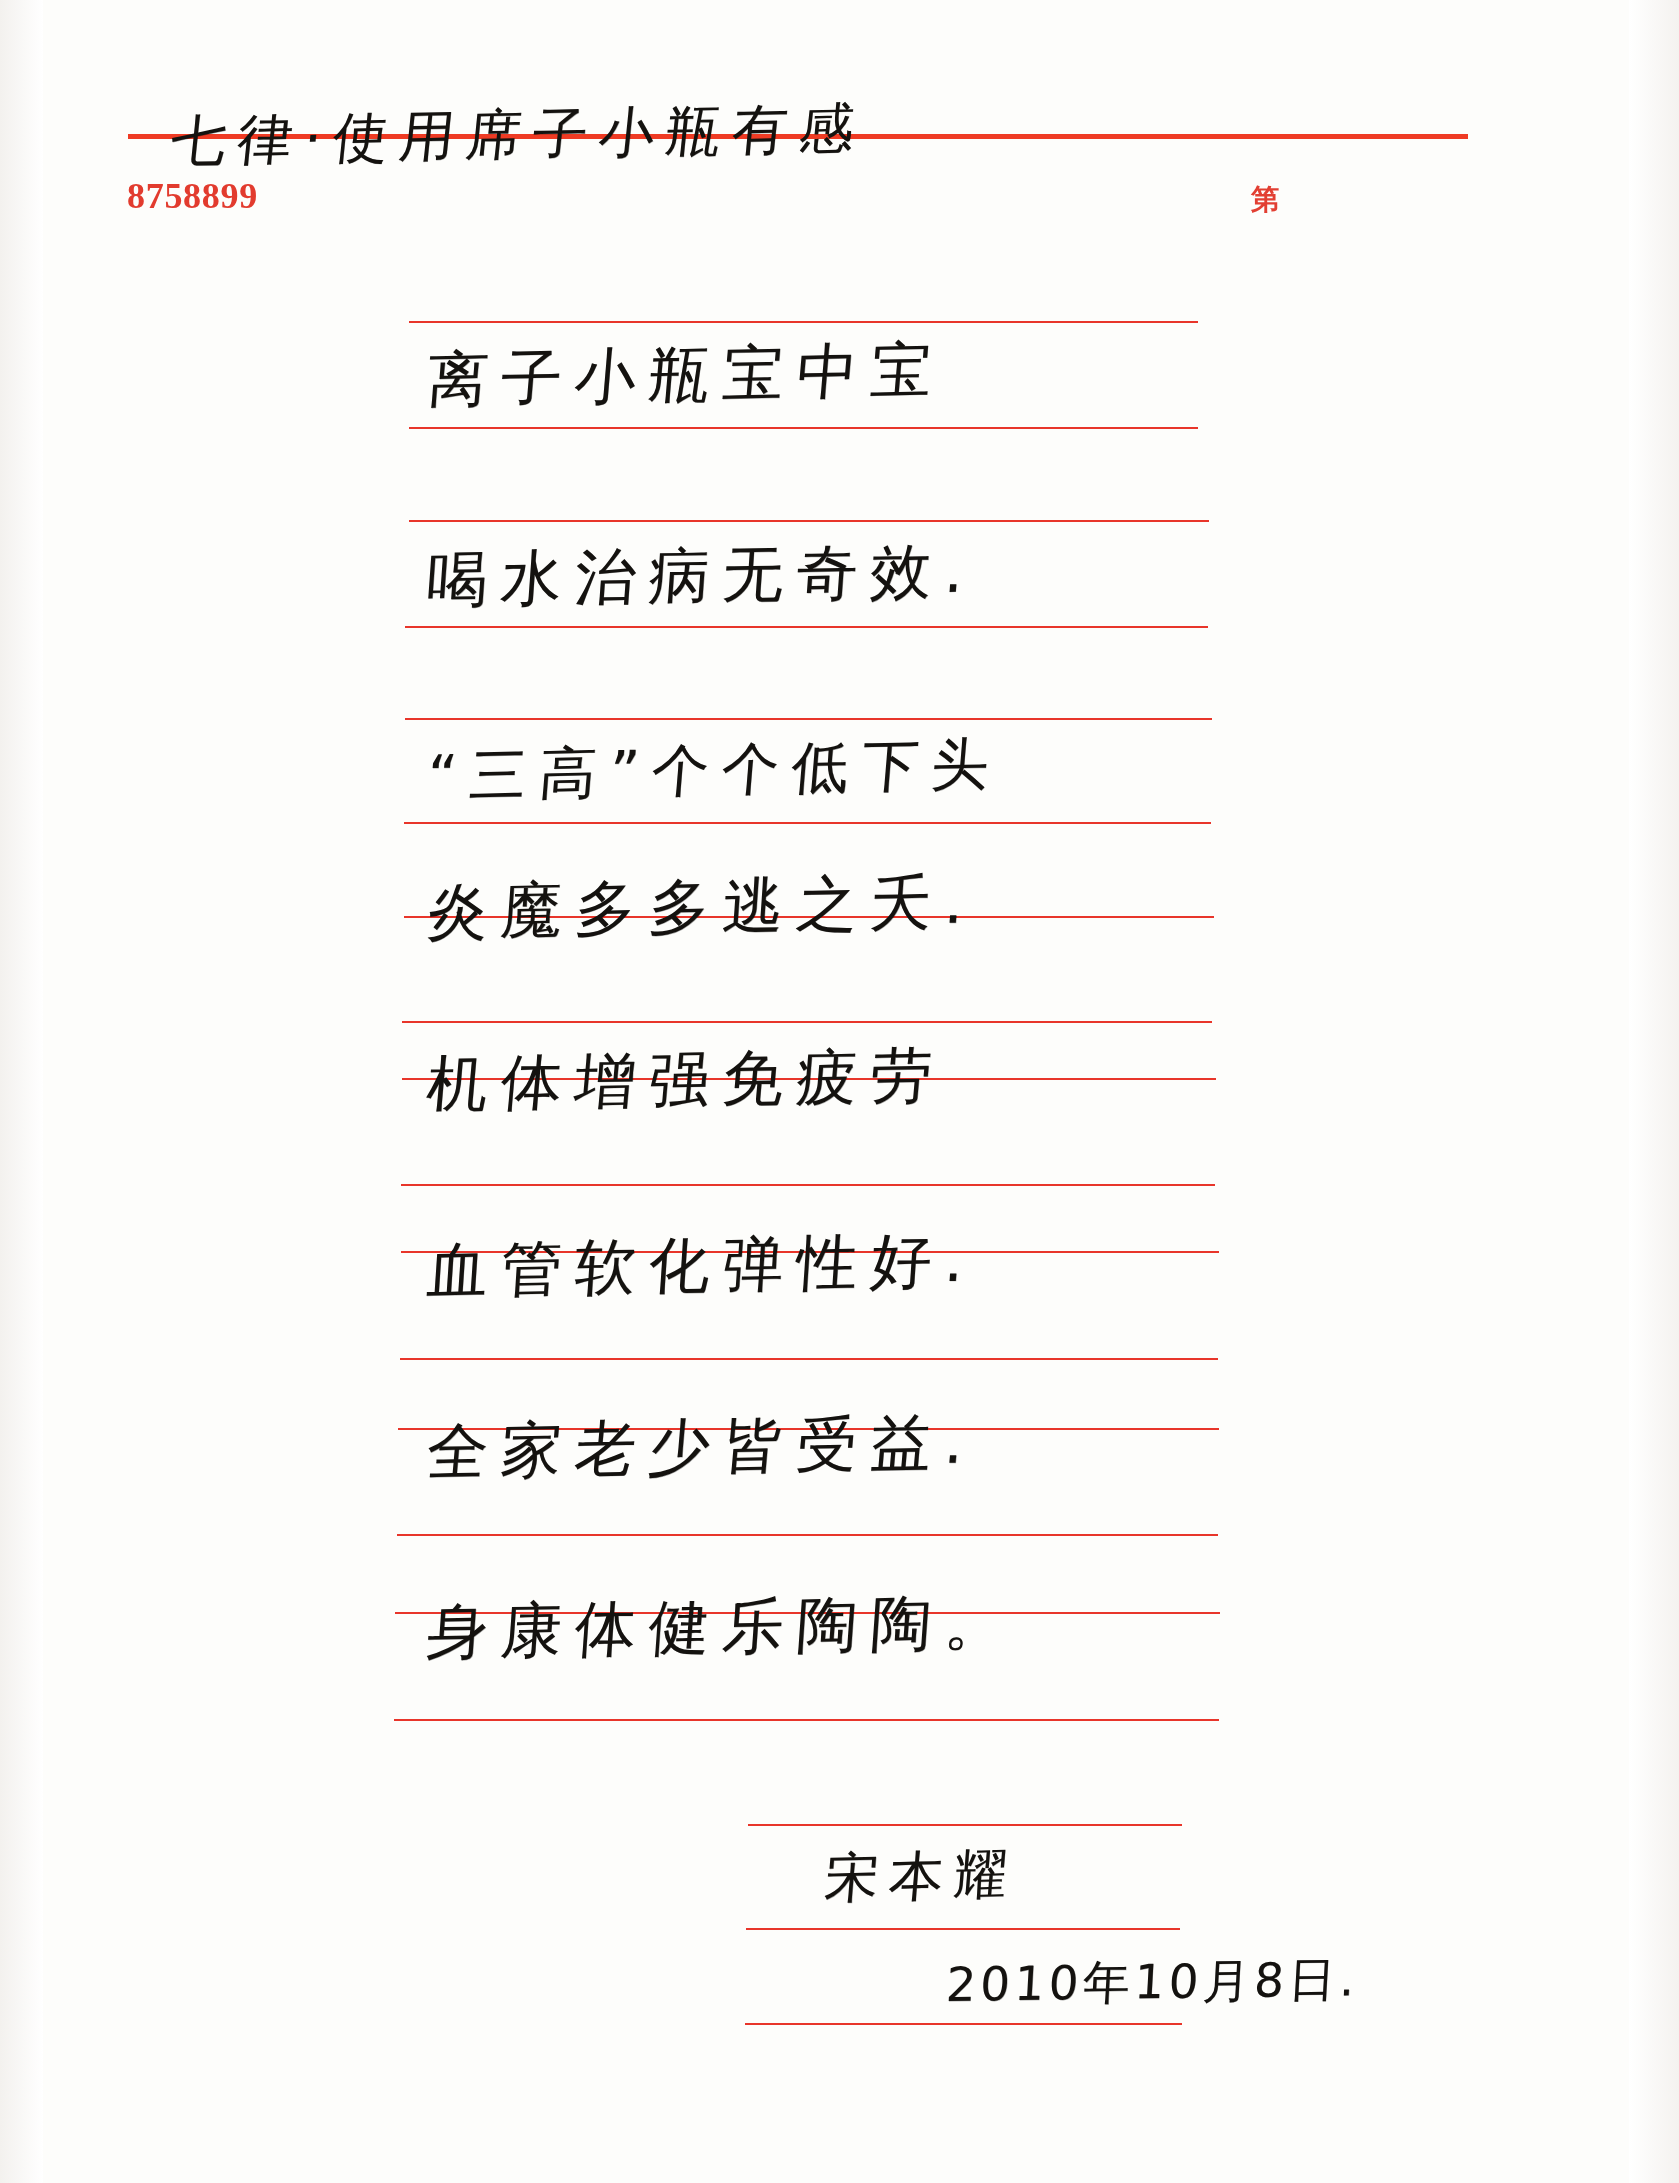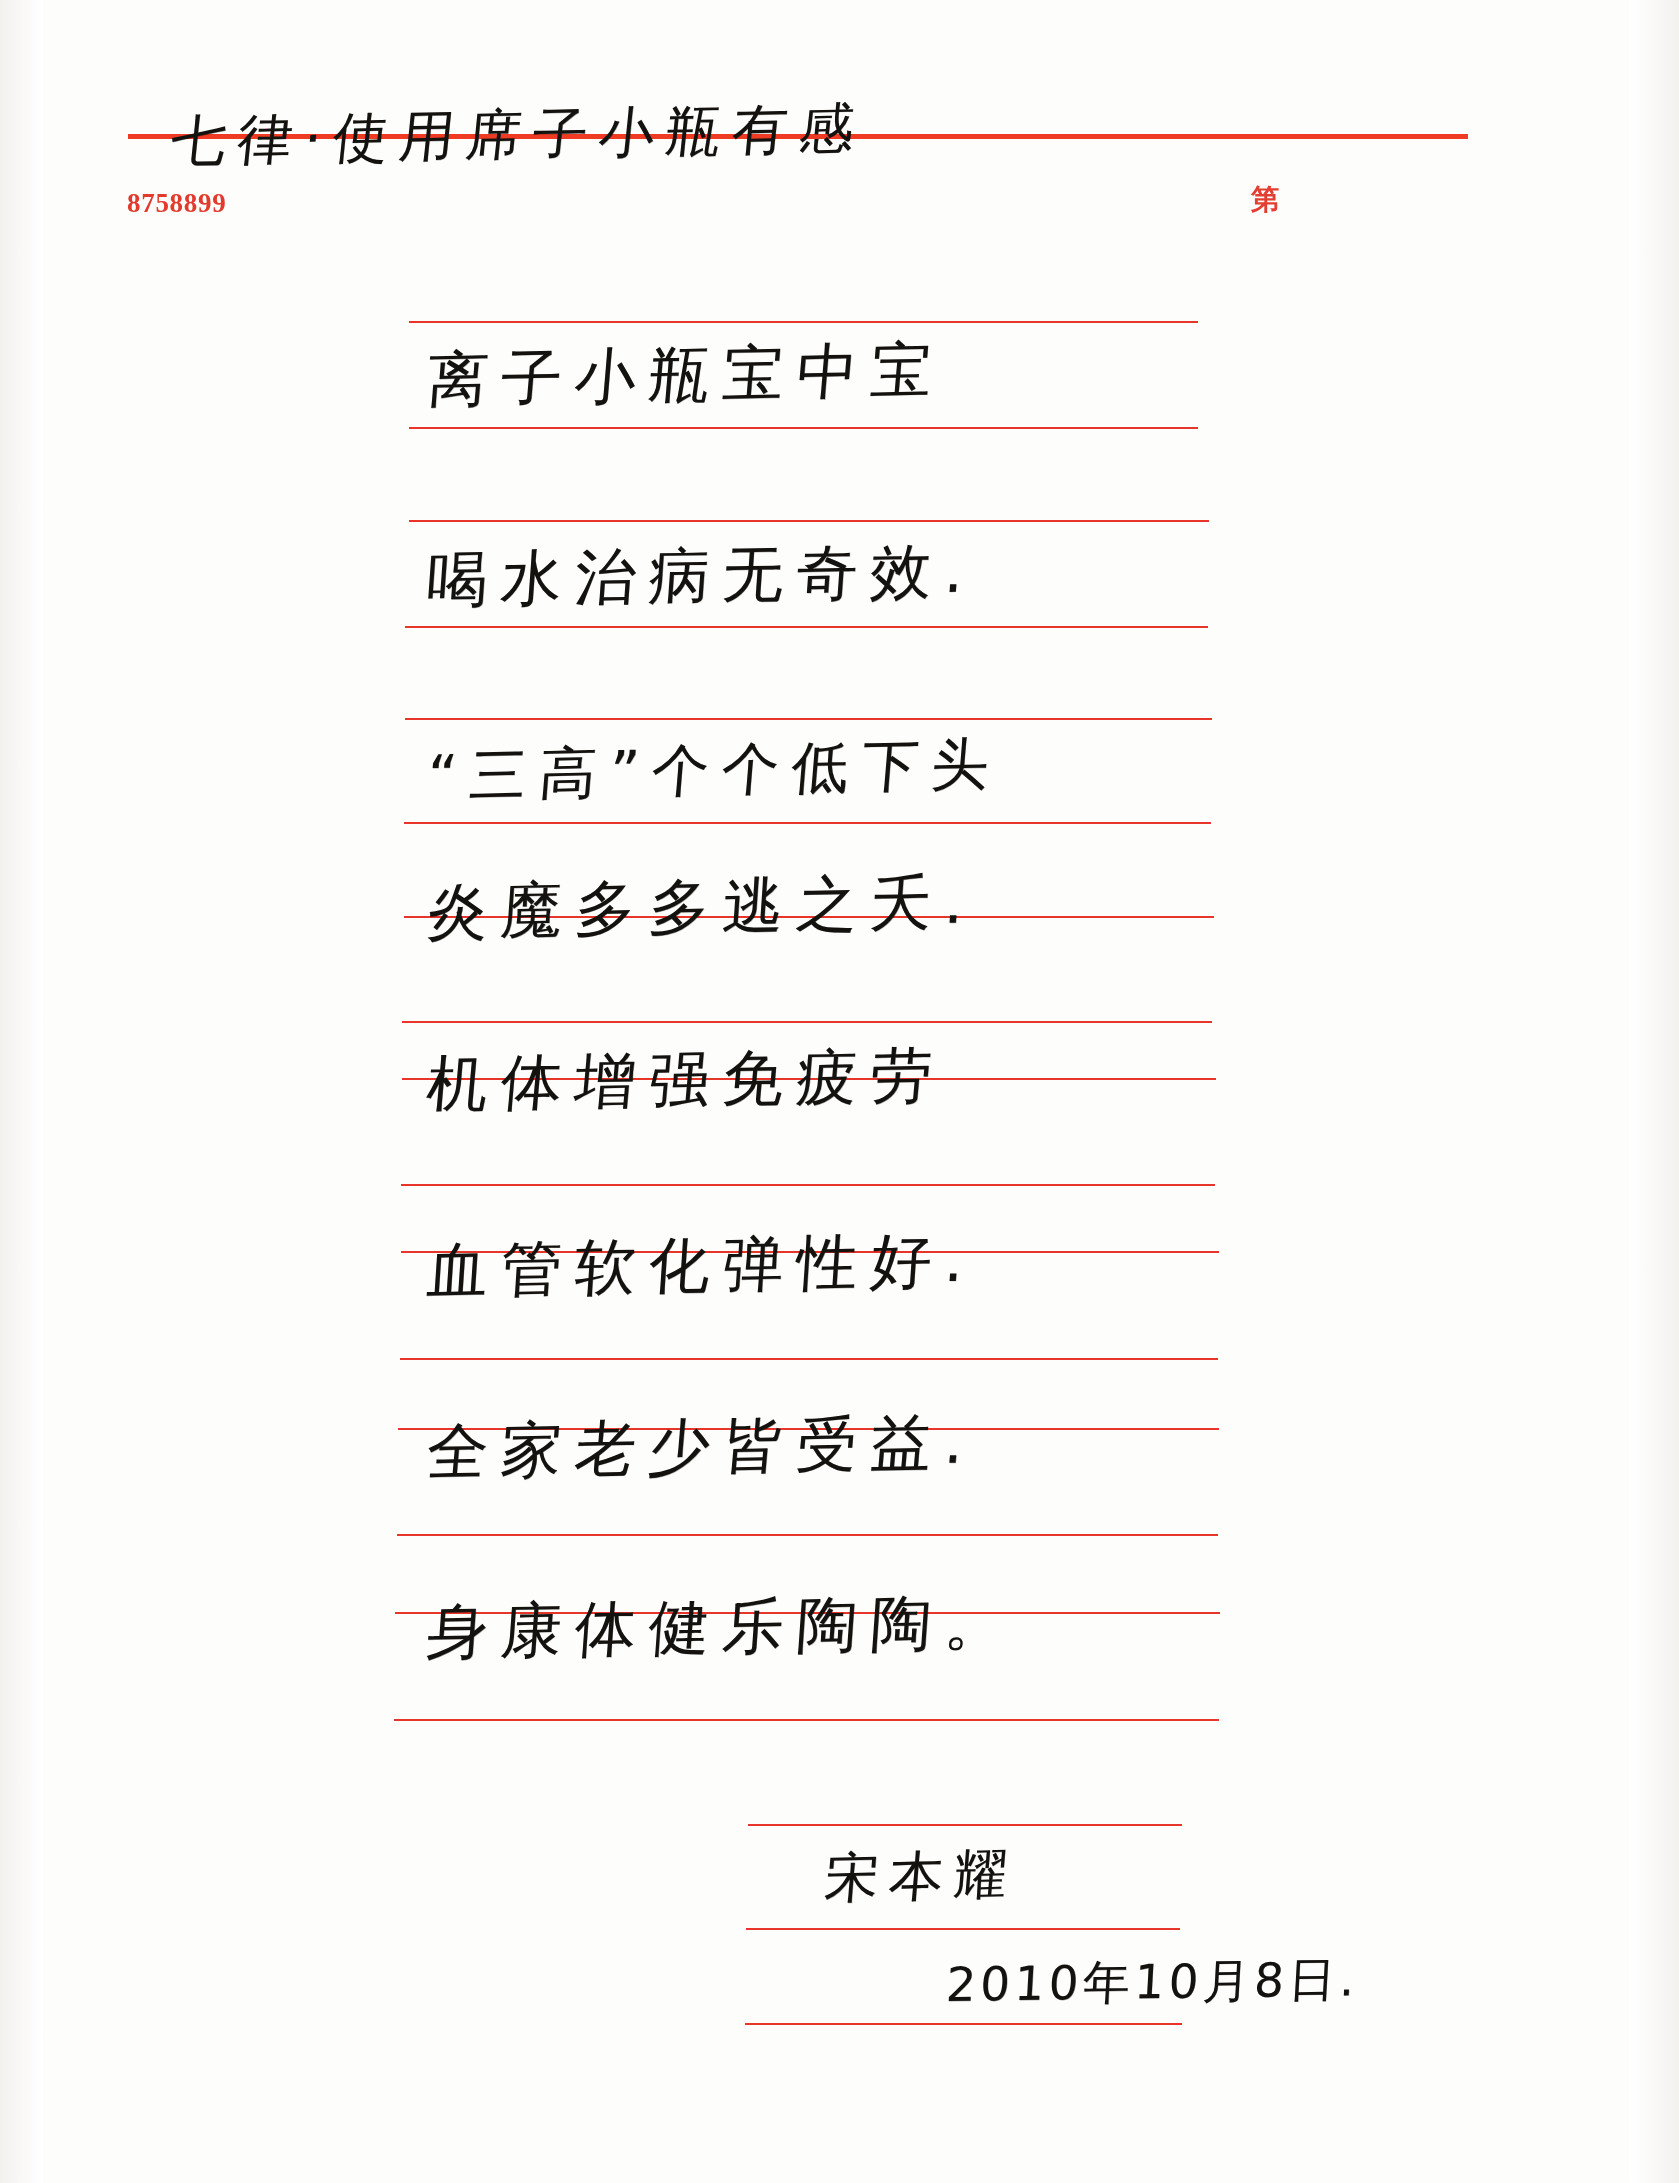--- a/index.html
+++ b/index.html
@@ -41,24 +41,24 @@
   }
   .rule.thick {
     height: 5px;
     background: #ef3b24;
   }
 
   
   .serial {
     position: absolute;
     left: 127px;
-    top: 188px;
+    top: 175px;
     color: #e02b1d;
     font-family: "Liberation Serif", serif;
-    font-size: 27px;
+    font-size: 36px;
     letter-spacing: 0.7px;
     font-weight: 700;
     opacity: 0.92;
   }
   
   .page-marker {
     position: absolute;
     left: 1251px;
     top: 181px;
     color: #e02b1d;

